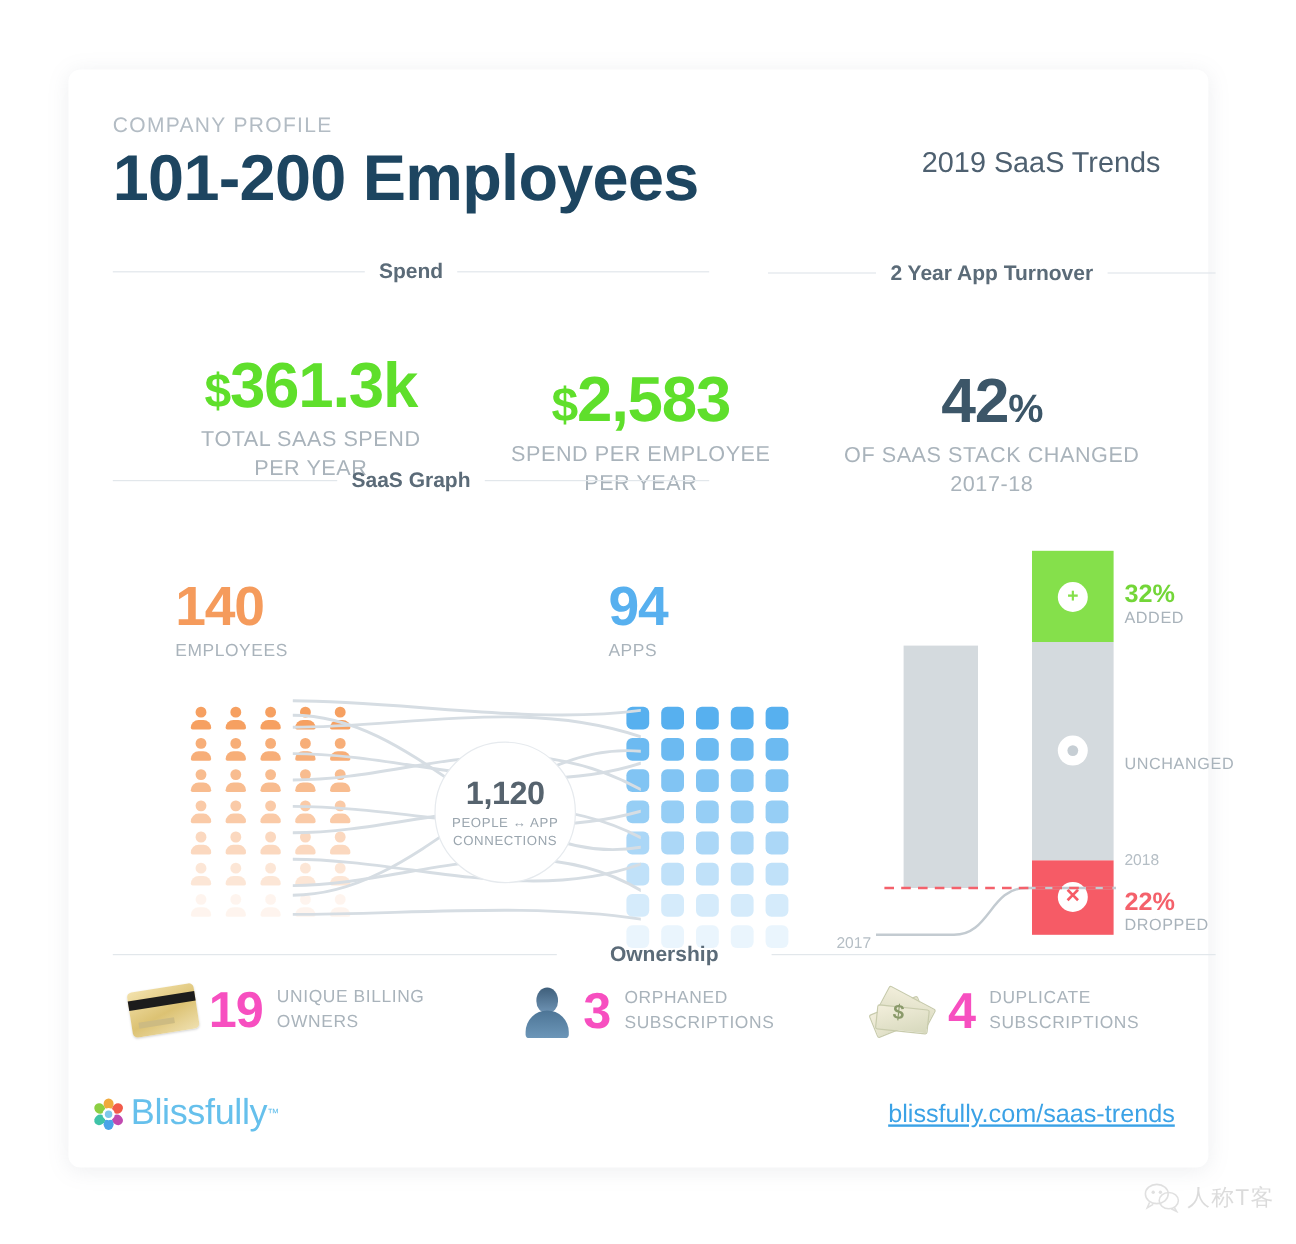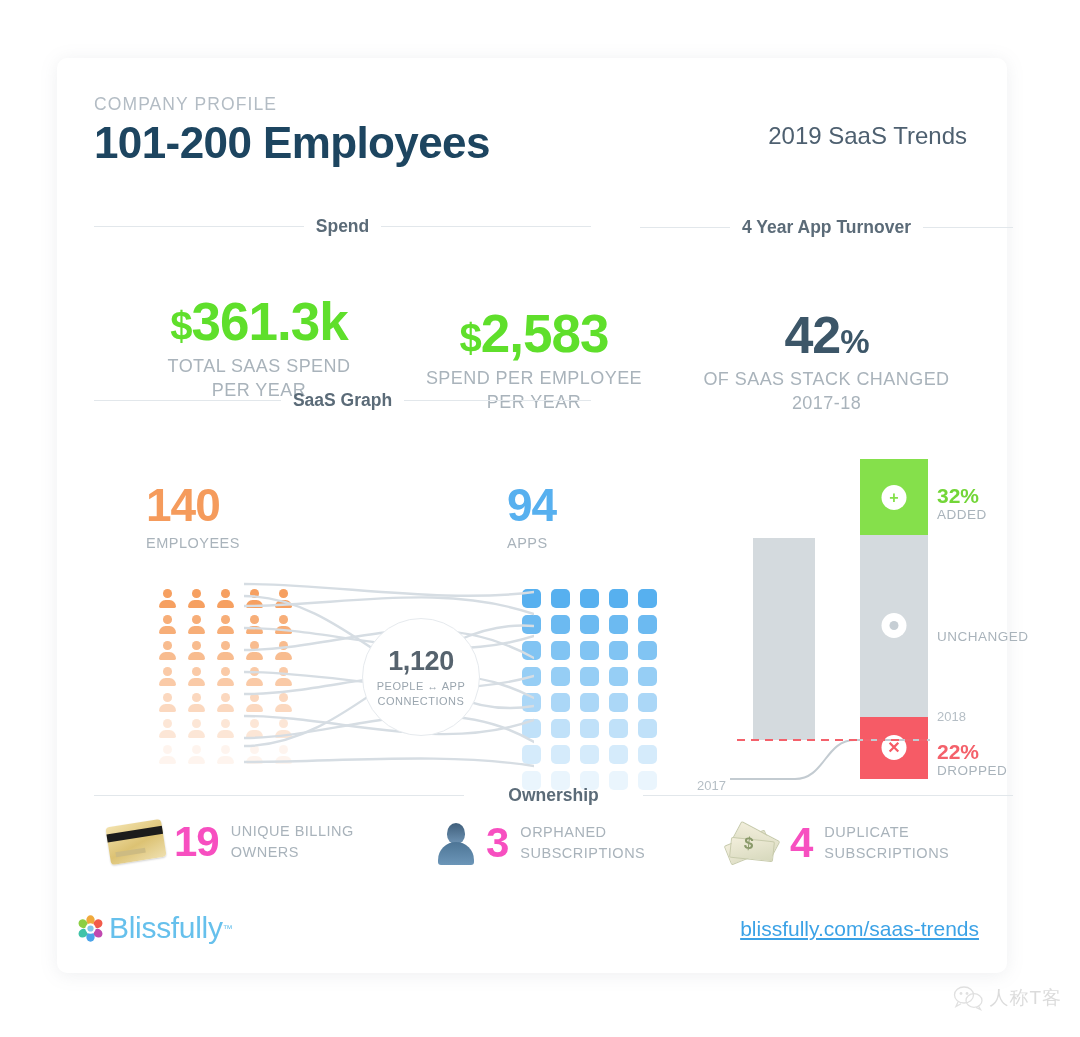--- a/index.html
+++ b/index.html
@@ -19,21 +19,21 @@
     box-shadow: 0 2px 18px rgba(120,135,150,0.13);
   }
   
   .eyebrow {
     position: absolute; left: 37px; top: 36px;
     font-size: 17.5px; letter-spacing: 1.1px;
     color: #b3bcc4; font-weight: 400;
   }
   .headline {
     position: absolute; left: 37px; top: 60px;
-    font-size: 44px; font-weight: 700; color: #1d4560;
+    font-size: 54px; font-weight: 700; color: #1d4560;
     letter-spacing: -0.6px;
   }
   .trends-title {
     position: absolute; right: 40px; top: 64px;
     font-size: 24px; color: #4e6070; font-weight: 400;
   }
   
   .srule {
     position: absolute;
     display: flex; align-items: center;
@@ -215,21 +215,21 @@
   <div class="kpi" id="kpi-per-emp">
     <div class="big green"><span class="cur">$</span><span>2,583</span></div>
     <div class="sub">
       <div>SPEND PER EMPLOYEE</div>
       <div>PER YEAR</div>
     </div>
   </div>
 
   <div class="srule" id="rule-turnover">
     <span class="ln"></span>
-    <span class="tx">4 Year App Turnover</span>
+    <span class="tx">2 Year App Turnover</span>
     <span class="ln"></span>
   </div>
 
   <div class="kpi" id="kpi-turnover">
     <div class="big"><span>42</span><span class="pct">%</span></div>
     <div class="sub">
       <div>OF SAAS STACK CHANGED</div>
       <div>2017-18</div>
     </div>
   </div>

